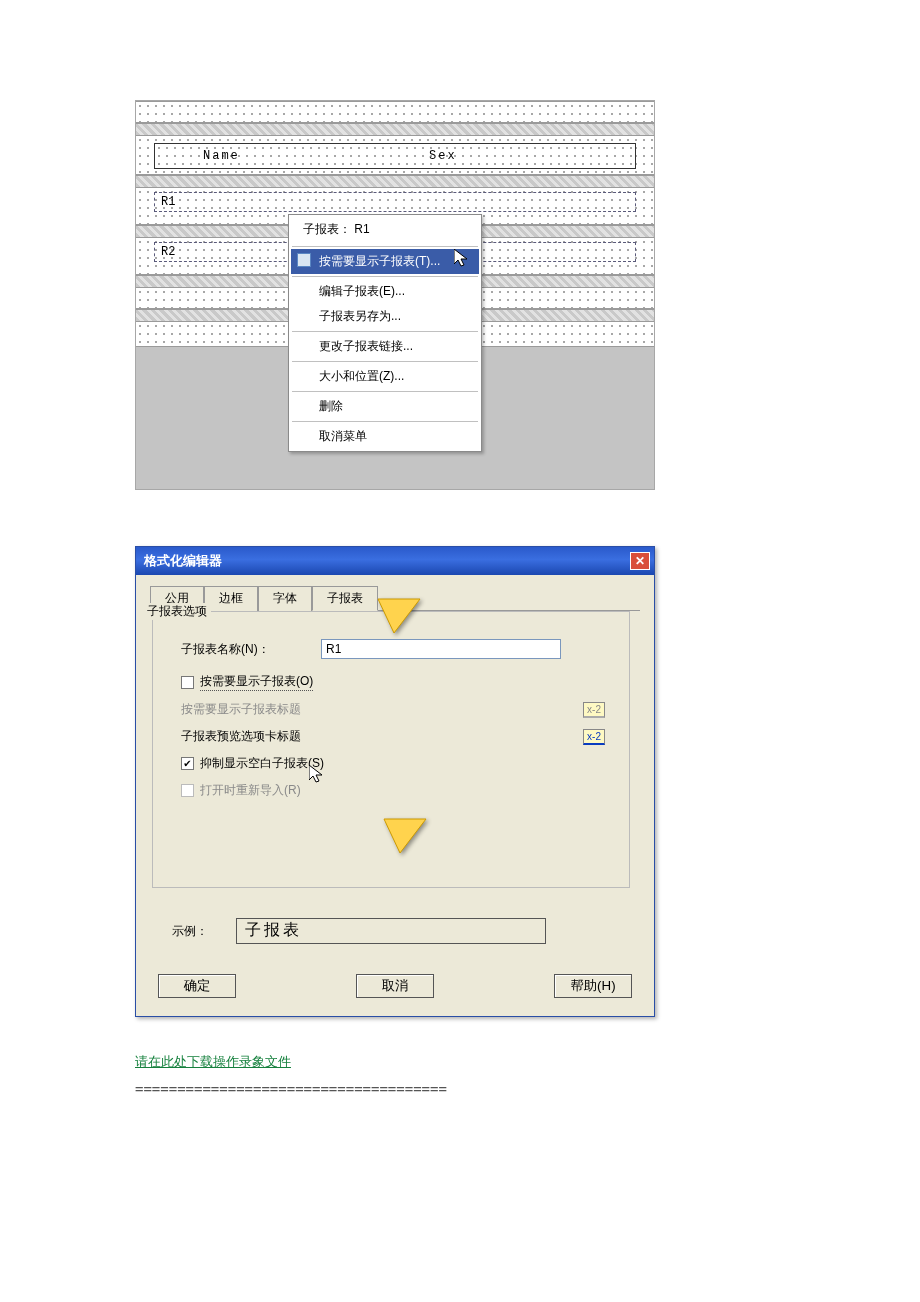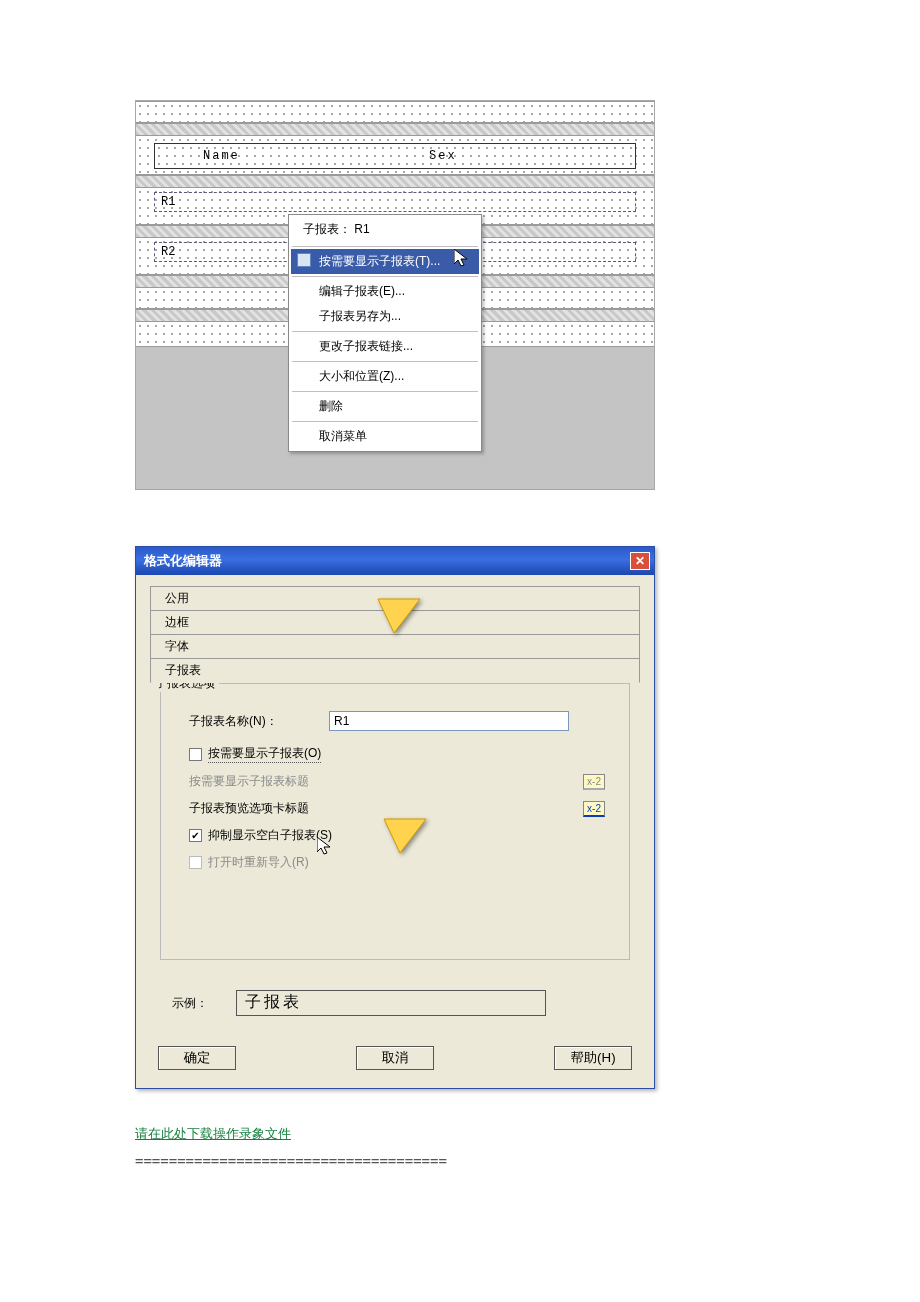--- a/index.html
+++ b/index.html
@@ -108,32 +108,32 @@
     display: flex; align-items: center; padding: 0 4px 0 8px;
     font-size: 13px;
   }
   .closebtn {
     margin-left: auto; width: 20px; height: 18px;
     background: #d94f3a; border: 1px solid #fff;
     color:#fff; display:flex; align-items:center; justify-content:center;
     font-size: 12px; font-weight: bold;
   }
 
-  .tabs { display: flex; padding: 10px 14px 0 14px; flex-direction: column; }
+  .tabs { display: flex; padding: 10px 14px 0 14px; }
   .tab {
     padding: 3px 14px 3px;
     border: 1px solid #999; border-bottom: none;
     background: #ece9d8; margin-right: 0px;
     position: relative; top: 1px;
   }
   .tab.active { background: #ece9d8; border-bottom: 1px solid #ece9d8; z-index: 2;}
   .tabline { border-top: 1px solid #999; margin: 0 14px; }
 
   .group {
-    margin: 0 24px 14px 24px;
+    margin: 0 24px 14px 16px;
     border: 1px solid #bbb;
     border-top: none;
     position: relative;
     padding: 20px 18px 28px 28px;
   }
   .group-legend {
     position: absolute; top: -8px; left: -10px;
     background: #ece9d8; padding: 0 4px;
   }
   .group:before {

